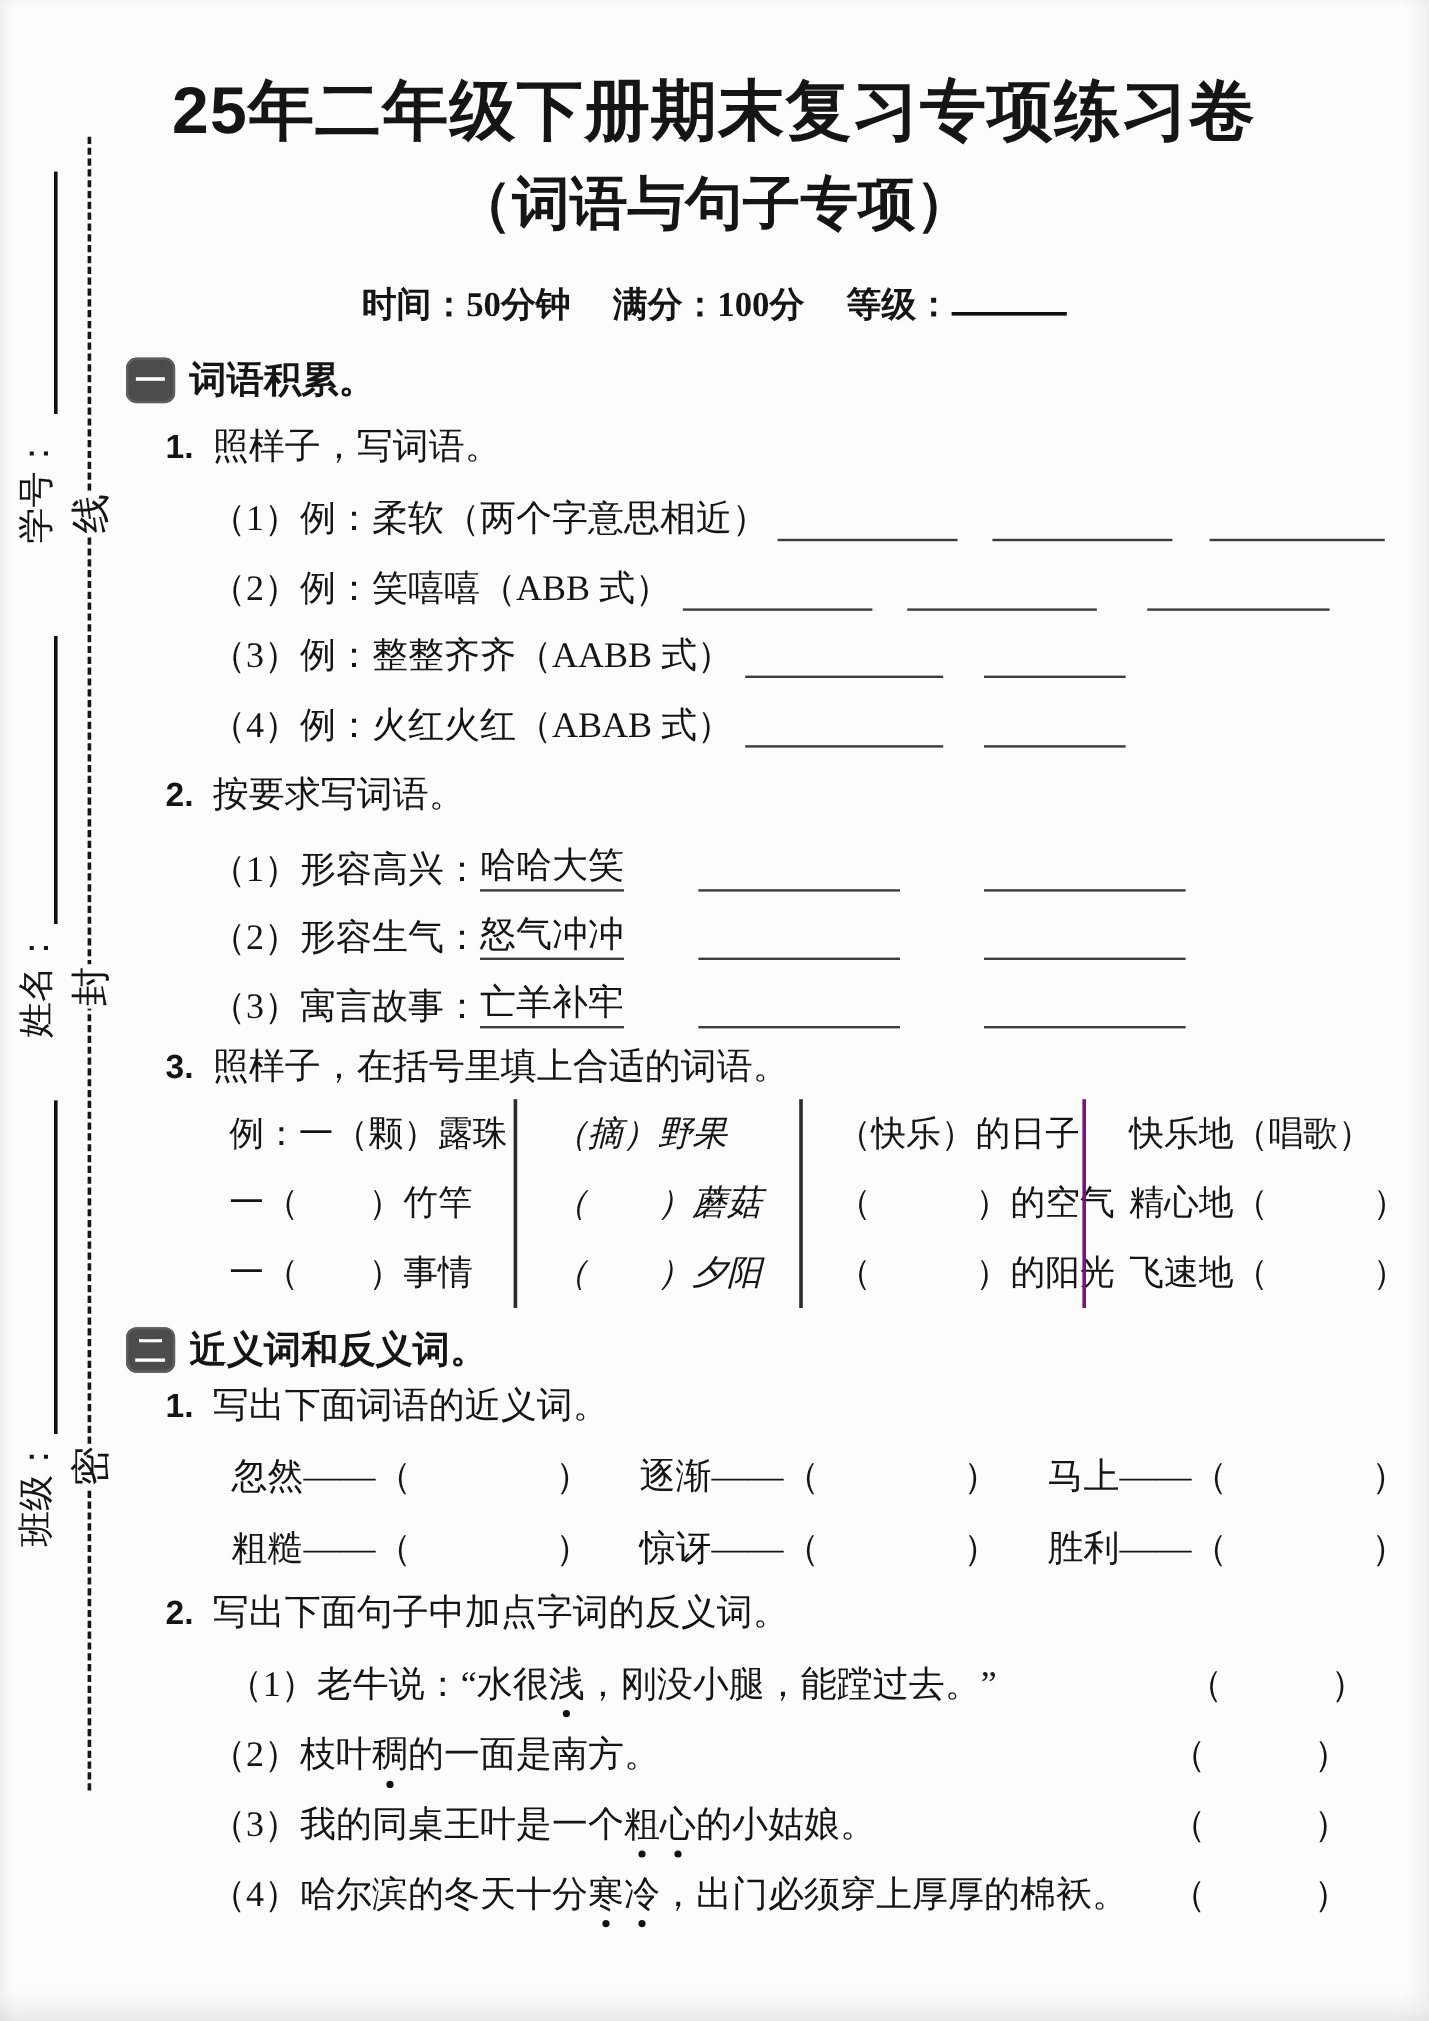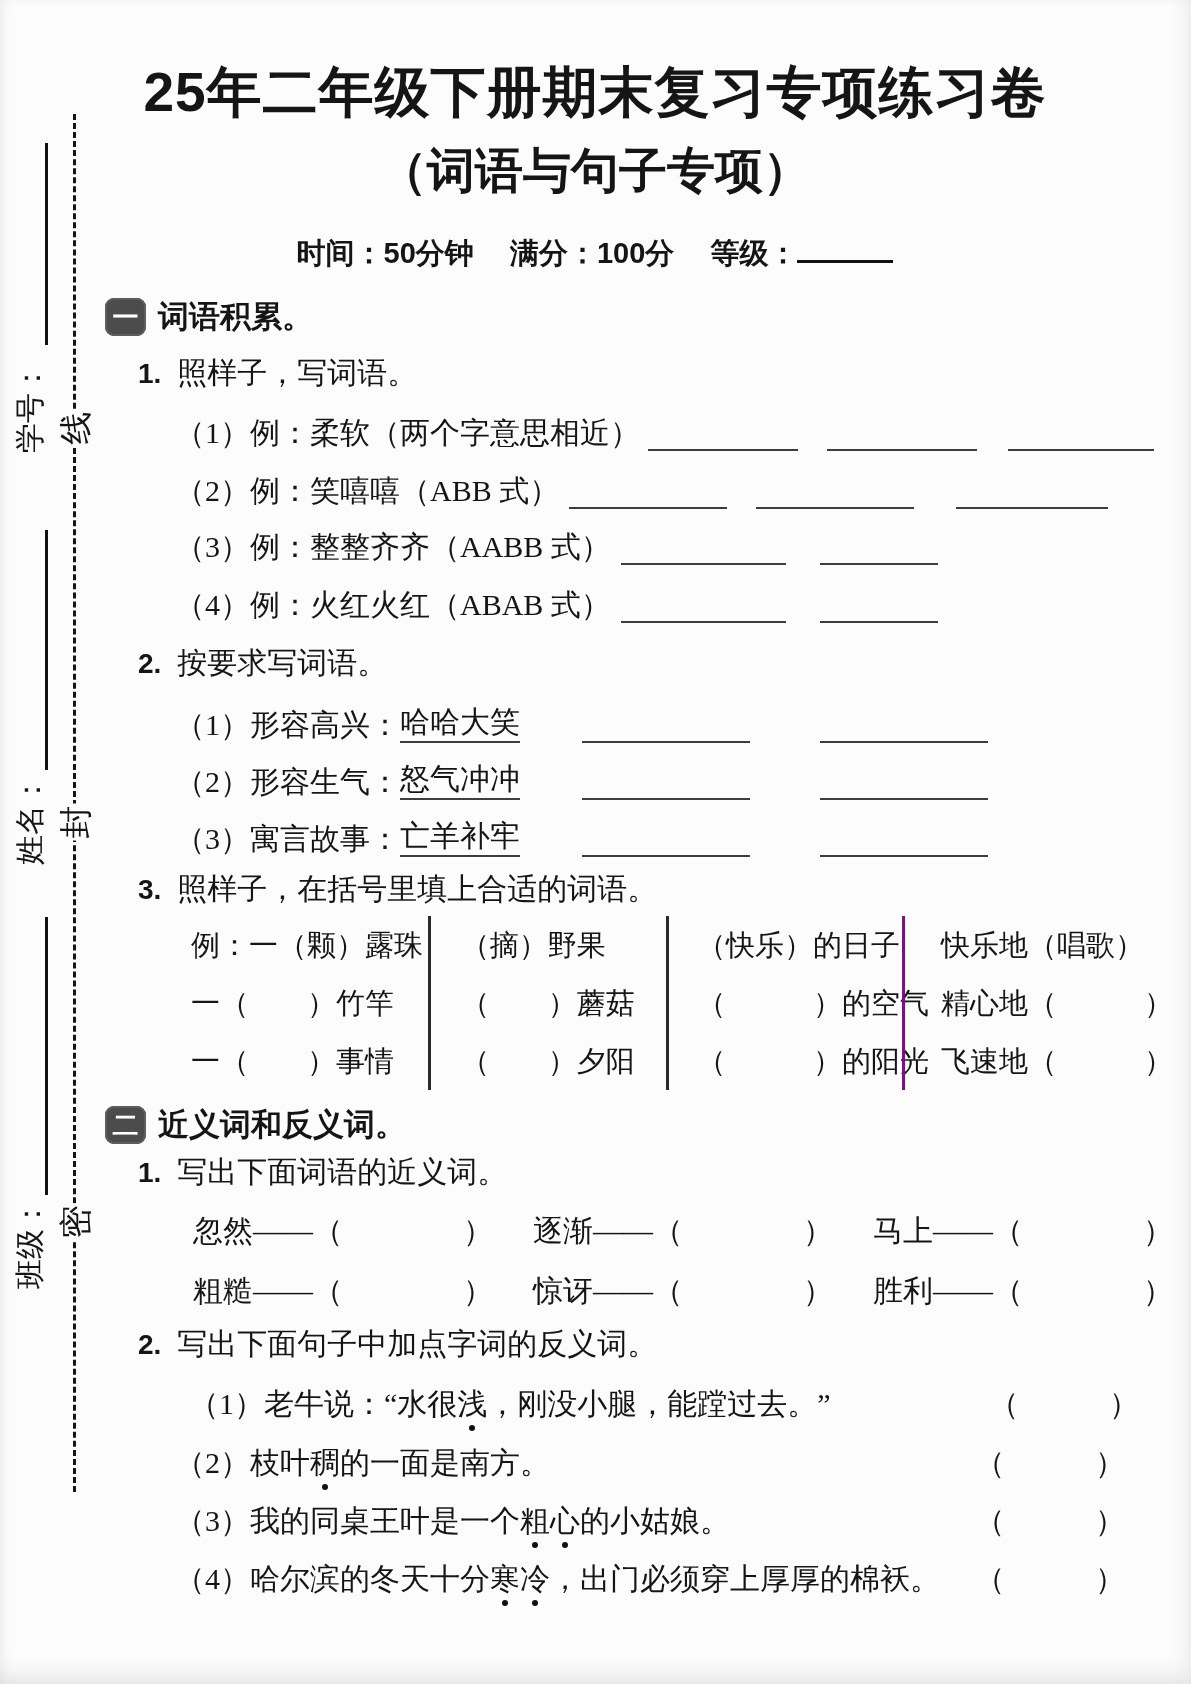--- a/index.html
+++ b/index.html
@@ -3,21 +3,21 @@
 <meta charset="utf-8">
 <style>
   html,body{margin:0;padding:0;background:#e9e9e9;}
   .page{
     position:relative;width:1191px;height:1684px;margin:0 auto;
     background:#fcfcfc;color:#151515;overflow:hidden;
     font-family:"Liberation Serif","DejaVu Serif",serif;
     box-shadow:inset -5px -12px 18px rgba(0,0,0,0.07), inset 4px 0 10px rgba(0,0,0,0.04);
   }
   .abs{position:absolute;}
-  .hei{font-family:Liberation Sans, sans-serif;font-weight:700;}
+  .hei{font-family:Liberation Serif, serif;font-weight:700;}
 
   
   .page-title{top:60px;left:55px;width:1080px;text-align:center;
     font-family:"Liberation Sans","DejaVu Sans",sans-serif;font-weight:800;
     font-size:55px;line-height:64px;letter-spacing:1px;}
   .page-subtitle{top:142px;left:55px;width:1080px;text-align:center;
     font-family:"Liberation Sans","DejaVu Sans",sans-serif;font-weight:800;
     font-size:48px;line-height:58px;}
   .exam-info{top:234px;left:55px;width:1080px;text-align:center;
     font-size:29px;line-height:34px;}
@@ -39,21 +39,21 @@
   .qno{font-family:"Liberation Sans","DejaVu Sans",sans-serif;font-weight:700;
     font-size:28px;margin-right:16px;}
   .row{display:flex;align-items:flex-end;font-size:30px;line-height:37px;white-space:nowrap;}
   .blank{border-bottom:2px solid #3d3d3d;height:35px;flex:0 0 auto;}
   .uex{border-bottom:2px solid #3d3d3d;padding-bottom:1px;}
 
   
   .q3table{left:175px;top:916px;width:948px;display:flex;}
   .q3col{font-size:29px;line-height:58px;box-sizing:border-box;white-space:nowrap;}
   .q3col.c1{width:255px;padding-left:16px;}
-  .q3col.c2{width:240px;padding-left:30px;border-left:3px solid #2b2b2b;}
+  .q3col.c2{width:240px;padding-left:30px;border-left:3px solid #2b2b2b;font-style:italic;}
   .q3col.c3{width:236px;padding-left:28px;border-left:3px solid #2b2b2b;}
   .q3col.c4{width:221px;padding-left:36px;border-left:3px solid #701a75;}
 
   
   .pairrow{left:193px;width:950px;display:flex;font-size:30px;line-height:37px;white-space:nowrap;}
   .paircell{flex:0 0 340px;}
   .paircell:last-child{flex:1 0 auto;}
 
   
   .sentrow{left:175px;width:950px;font-size:30px;line-height:38px;white-space:nowrap;}

